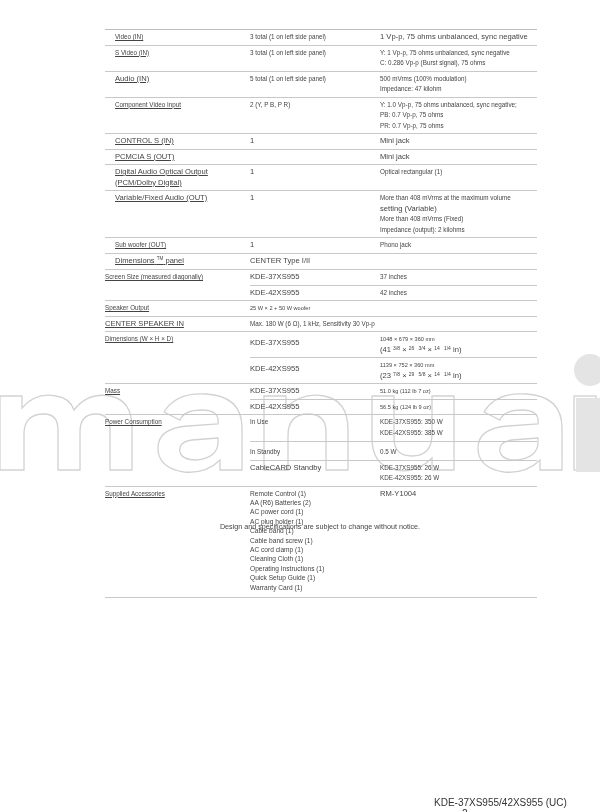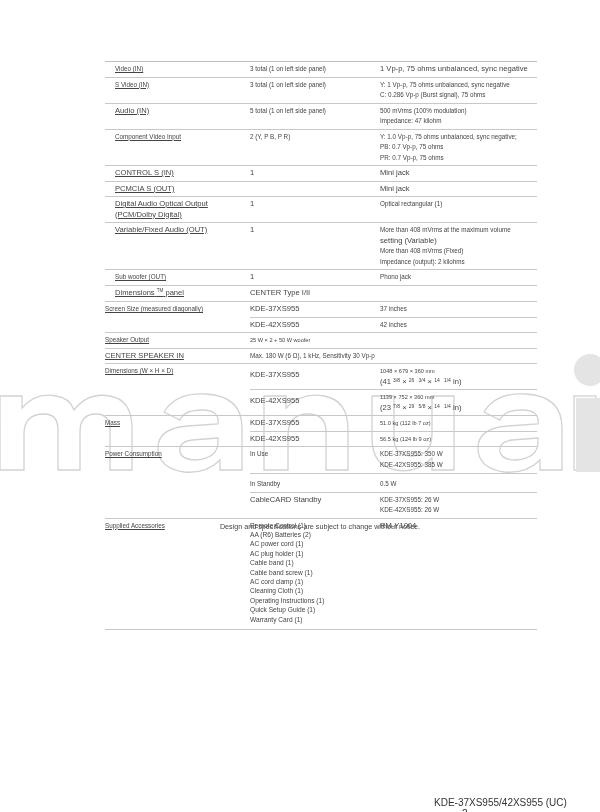--- a/index.html
+++ b/index.html
@@ -7,21 +7,21 @@
     width: 600px; height: 812px; position: relative; overflow: hidden;
     font-family: "Liberation Sans", "DejaVu Sans", sans-serif;
     color: #333333;
   }
   .watermark {
     position: absolute; left: -8px; top: 348px; width: 620px; height: 130px;
     pointer-events: none; z-index: 0;
   }
   .spec {
     position: absolute; left: 105px; top: 29px; width: 432px;
-    border-collapse: collapse; z-index: 1; margin-top: 32px;
+    border-collapse: collapse; z-index: 1;
   }
   .spec td {
     vertical-align: top; padding: 2px 0 2px 0;
     border-top: 1px solid #c8c8c8;
     font-size: 6.3px; line-height: 10.5px; color: #444;
   }
   .spec tr.first td { border-top: 1.5px solid #bdbdbd; }
   .spec td.c1 { width: 145px; text-decoration: underline; }
   .spec td.c2 { width: 130px; }
   .spec td.c3 { width: 157px; }

